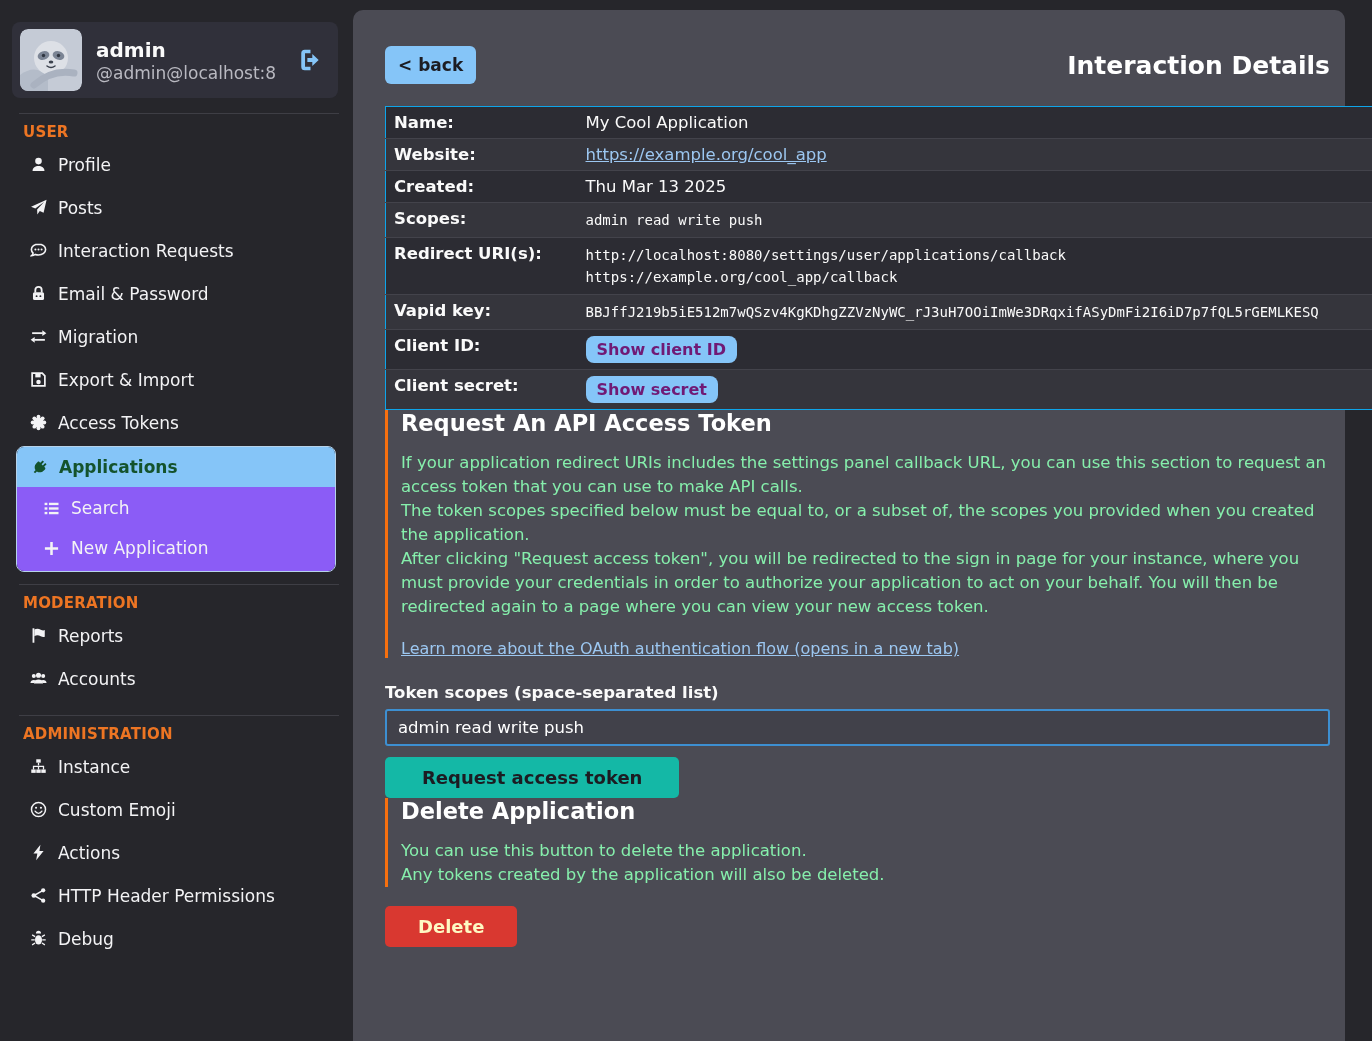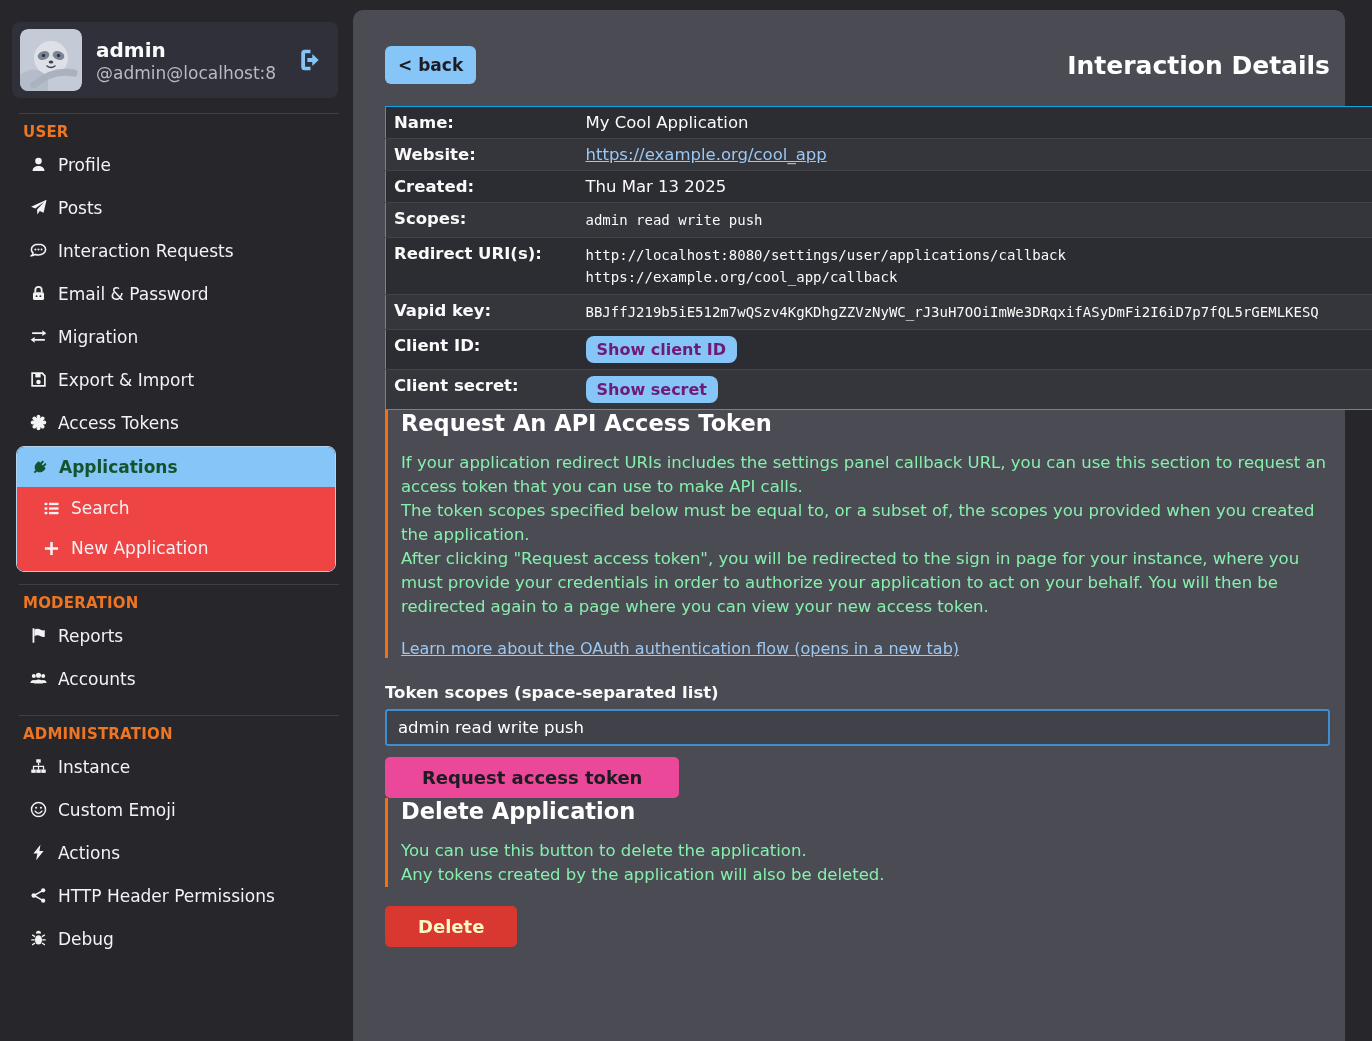--- a/index.html
+++ b/index.html
@@ -24,21 +24,21 @@
   .nav-item {
     display:flex; align-items:center; gap:11px; padding:11.5px 6px 11.5px 28px;
     font-size:17px; color:#f3f3f5; cursor:pointer;
   }
   .nav-item .icon, .group-header .icon { width:17px; height:17px; flex:none; }
   .app-group { margin:2px 11px 0 14px; border:1px solid #b6d2ea; border-radius:8px; overflow:hidden; }
   .group-header {
     background:#85c5f8; color:#14532d; font-weight:bold; display:flex; align-items:center;
     gap:11px; padding:10px 6px 10px 14px; font-size:17px; cursor:pointer;
   }
-  .group-sub { background:#ef4444; padding:1px 0 3px; }
+  .group-sub { background:#8b5cf6; padding:1px 0 3px; }
   .group-sub .nav-item { padding:10px 6px 10px 26px; }
   svg { display:block; }
   
   .main {
     position:absolute; left:353px; top:10px; width:992px; height:1031px;
     background:#4b4b54; border-radius:10px 10px 0 0; padding:36px 15px 40px 32px;
   }
   .title-row { display:flex; align-items:center; gap:13px;justify-content:space-between; }
   .back-btn {
     background:#85c5f8; color:#1c1c22; border:none; border-radius:6px;
@@ -62,21 +62,21 @@
   .o-section { border-left:3px solid #f7700f; padding-left:13px; }
   .o-section h2 { font-size:22.5px; font-weight:bold; color:#fff; margin-bottom:15px; }
   .o-section p { font-size:16.5px; line-height:24px; color:#86efac; }
   .learn-link { display:inline-block; margin-top:20px; font-size:16px; }
   .field-label { display:block; font-weight:bold; font-size:16.5px; margin:25px 0 7px; }
   .scopes-input {
     width:945px; height:37px; background:#41414a; border:2px solid #3d8fd1; border-radius:3px;
     color:#fff; font-family:inherit; font-size:16.5px; padding:0 11px;
   }
   .request-btn {
-    margin-top:11px; background:#ec4899; color:#1c1c22; border:none; border-radius:5px;
+    margin-top:11px; background:#14b8a6; color:#1c1c22; border:none; border-radius:5px;
     font-family:inherit; font-weight:bold; font-size:18px; padding:10px 37px; cursor:pointer;
   }
   .delete-btn {
     margin-top:19px; background:#d93830; color:#fef9c3; border:none; border-radius:5px;
     font-family:inherit; font-weight:bold; font-size:18px; padding:10px 33px; cursor:pointer;
   }
 </style>
 </head>
 <body>
 

